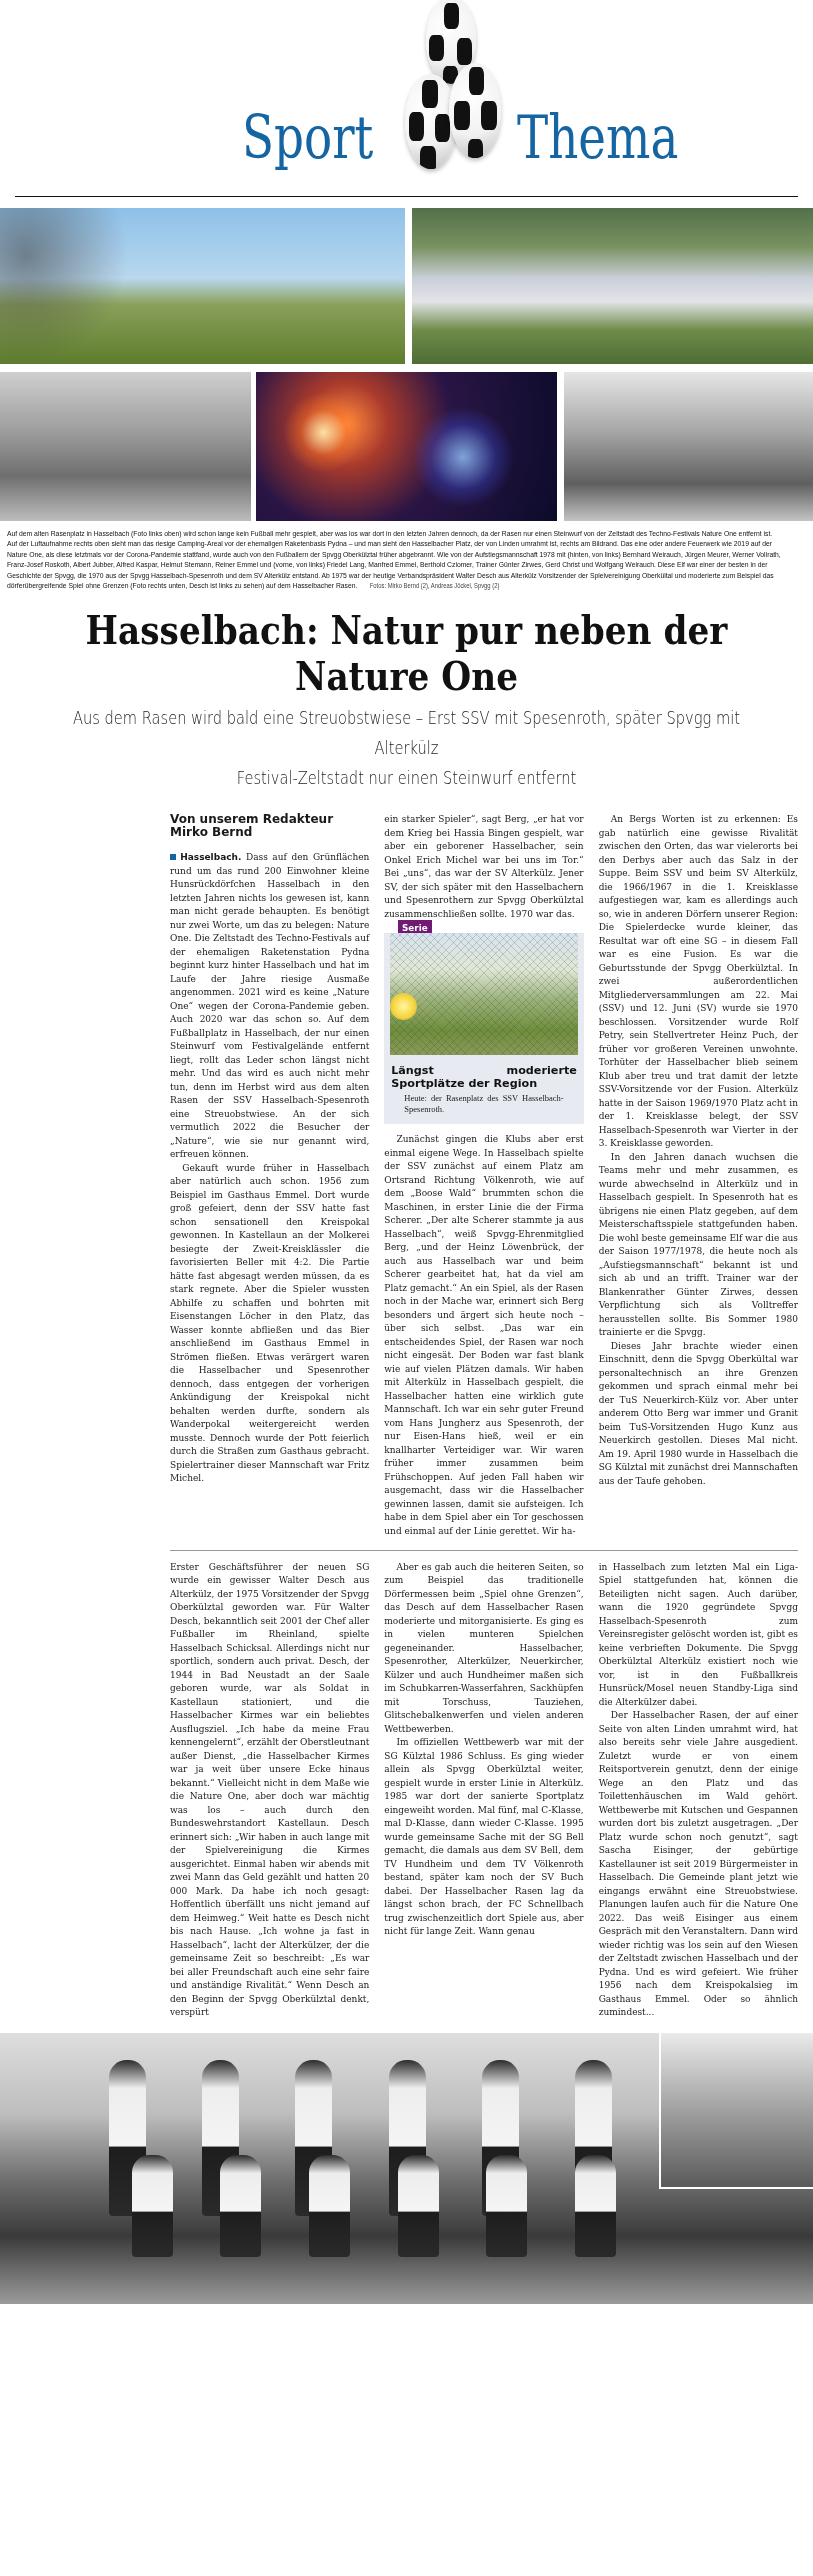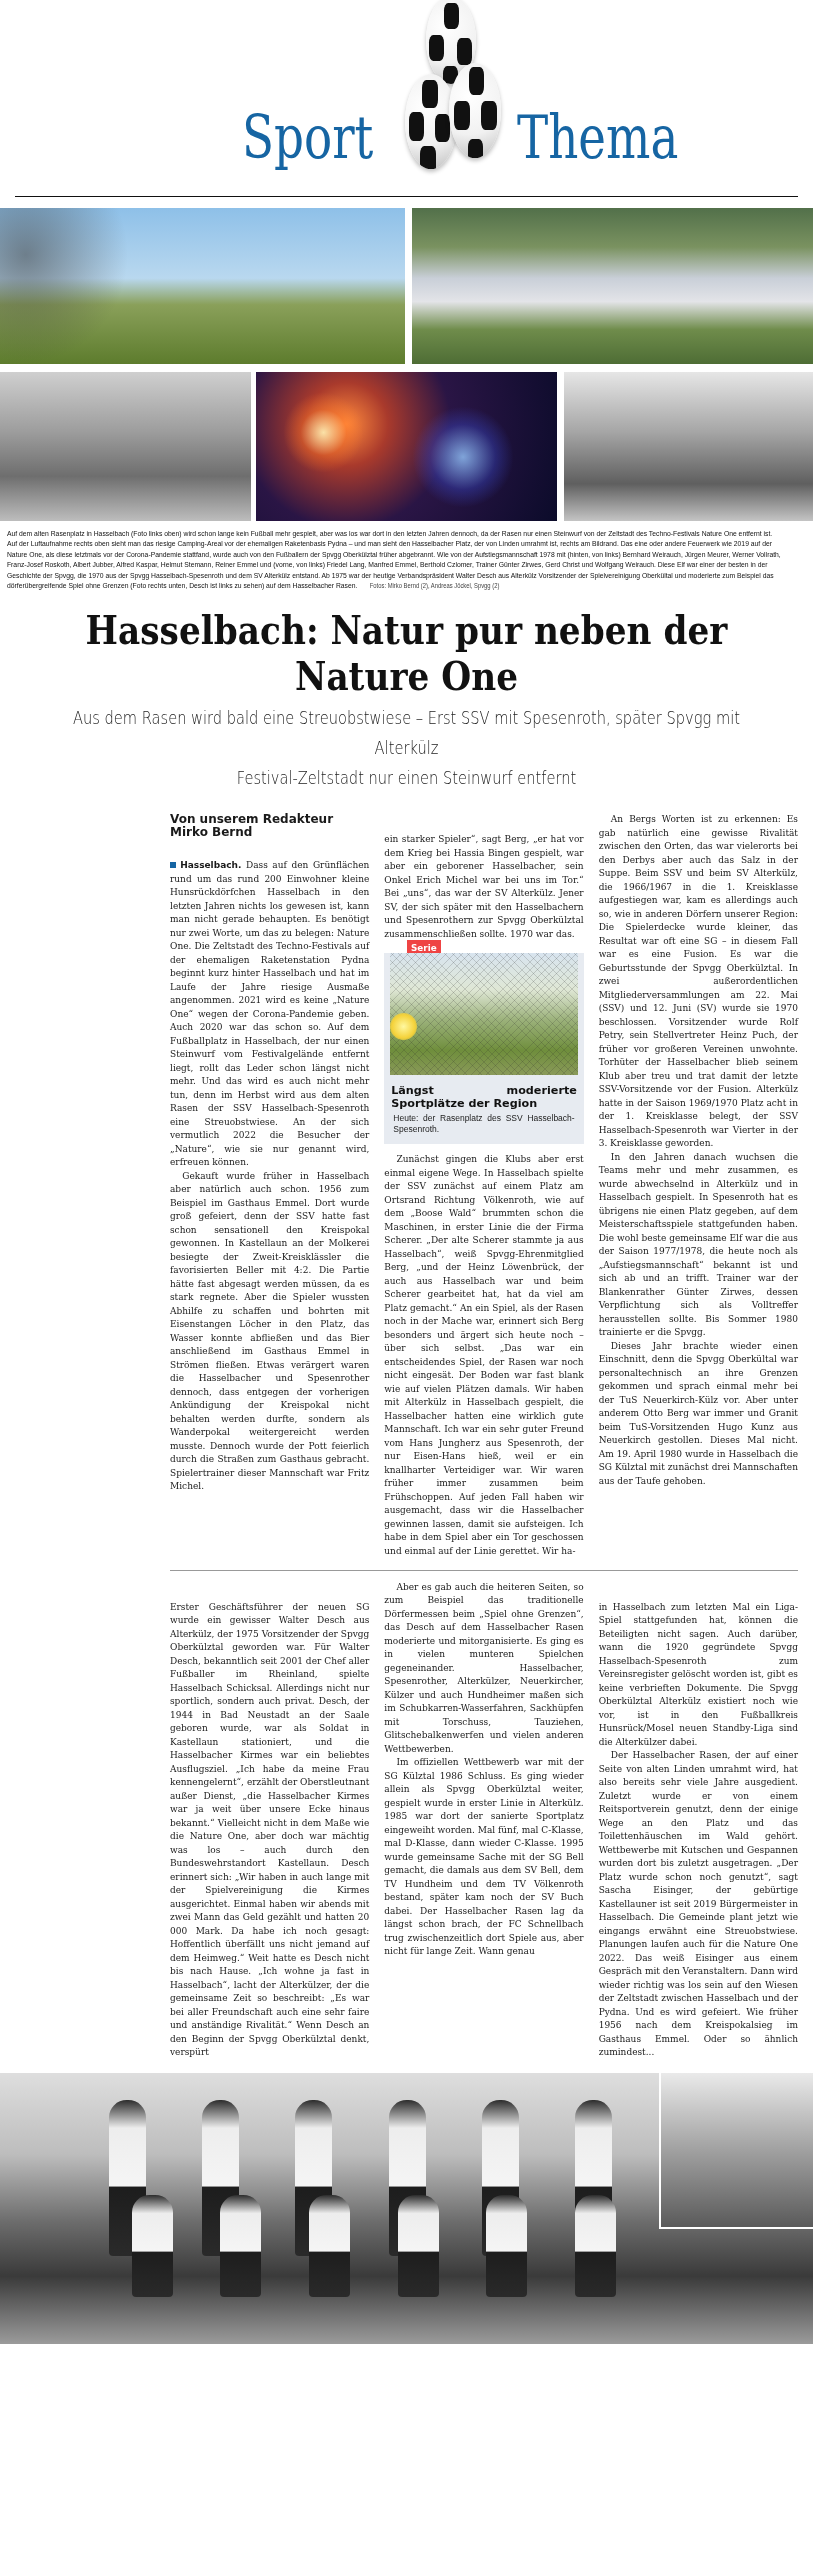--- a/index.html
+++ b/index.html
@@ -45,32 +45,32 @@
 
   
   .headline { text-align: center; font-family: "DejaVu Serif", serif; font-size: 39px; line-height: 46px; margin-top: 15px; transform: scaleX(0.88); }
   .deck { text-align: center; font-family: "DejaVu Sans", sans-serif; font-size: 17px; line-height: 30px; color: #222; margin-top: 4.1px; transform: scaleX(0.86); font-weight: 300; }
 
   
   .article { position: relative; margin-top: 20.3px; }
   .cols { display: grid; grid-template-columns: repeat(4, 1fr); column-gap: 15px; }
   .col { font-family: "DejaVu Serif", serif; font-size: 9px; line-height: 13.5px; text-align: justify; hyphens: auto; color: #1a1a1a; }
   .col p { text-indent: 12.2px; }
-  .col p.first { text-indent: 0; margin-top: 20px; }
+  .col p.first { text-indent: 0; }
   .byline { font-family: "DejaVu Sans", sans-serif; font-weight: bold; font-size: 12px; line-height: 13px; margin-bottom: 12.2px; }
   .lead-square { display: inline-block; width: 6.1px; height: 6.1px; background: #1665a3; margin-right: 4.1px; vertical-align: 0.7px; }
   .dateline-city { font-family: "DejaVu Sans", sans-serif; font-weight: bold; }
 
   .serie-box { background: #e7ebf1; margin: 12.2px 0 9.5px 0; padding: 0 0 8.1px 0; position: relative; }
-  .serie-tag { position: absolute; left: 13.6px; top: -13.6px; background: #ef4444; color: #fff; font-family: "DejaVu Sans", sans-serif; font-weight: bold; font-size: 8.8px; padding: 2px 4.1px; margin-left: 9px; }
+  .serie-tag { position: absolute; left: 13.6px; top: -13.6px; background: #701a75; color: #fff; font-family: "DejaVu Sans", sans-serif; font-weight: bold; font-size: 8.8px; padding: 2px 4.1px; }
   .serie-photo { margin: 12.2px 5.4px 0 5.4px; height: 122px; background: linear-gradient(180deg,#d8e4ef 0%, #dfe7d5 30%, #9bb17a 55%, #6f8e3c 80%, #8a9a5a 100%); position: relative; overflow: hidden; }
   .serie-photo .net { position: absolute; inset: 0; background: repeating-linear-gradient(45deg, rgba(40,40,40,0.18) 0 0.7px, transparent 0.7px 5.4px), repeating-linear-gradient(-45deg, rgba(40,40,40,0.18) 0 0.7px, transparent 0.7px 5.4px); }
   .serie-photo .sun { position: absolute; left: 0; top: 60px; width: 27px; height: 27px; border-radius: 50%; background: radial-gradient(circle,#fff8a0,#f4d23a 60%, rgba(244,210,58,0)); }
   .serie-title { font-family: "DejaVu Sans", sans-serif; font-weight: bold; font-size: 11.2px; line-height: 13.6px; padding: 8.1px 6.8px 2.7px 6.8px; color: #111; }
-  .serie-sub { font-family: Liberation Sans, sans-serif; font-size: 8.5px; line-height: 11px; padding: 0 9px; color: #222; }
+  .serie-sub { font-family: Liberation Serif, serif; font-size: 8.5px; line-height: 11px; padding: 0 20px; color: #222; }
 
   .rule-between { border-top: 0.7px solid #999; margin: 12.2px 0 9.5px 0; }
 
   .cols3 { display: grid; grid-template-columns: repeat(3, 1fr); column-gap: 15px; }
 
   
   .bottom-photo-wrap { position: relative; margin-top: 13.6px; height: 271px; }
   .ph-team-big { position: absolute; left: -15px; top: 0; width: 843px; height: 271px; background: linear-gradient(180deg,#dedede 0%, #bdbdbd 30%, #6c6c6c 55%, #3a3a3a 75%, #9b9b9b 100%); filter: grayscale(1); overflow: hidden; }
   .ph-team-big .inset { position: absolute; right: 15px; top: 0; width: 169px; height: 156px; background: linear-gradient(180deg,#eaeaea 0%, #a8a8a8 45%, #5a5a5a 100%); border-left: 2px solid #fff; border-bottom: 2px solid #fff; }
   .player-row { position: absolute; left: 81px; right: 203px; display: flex; justify-content: space-around; }

